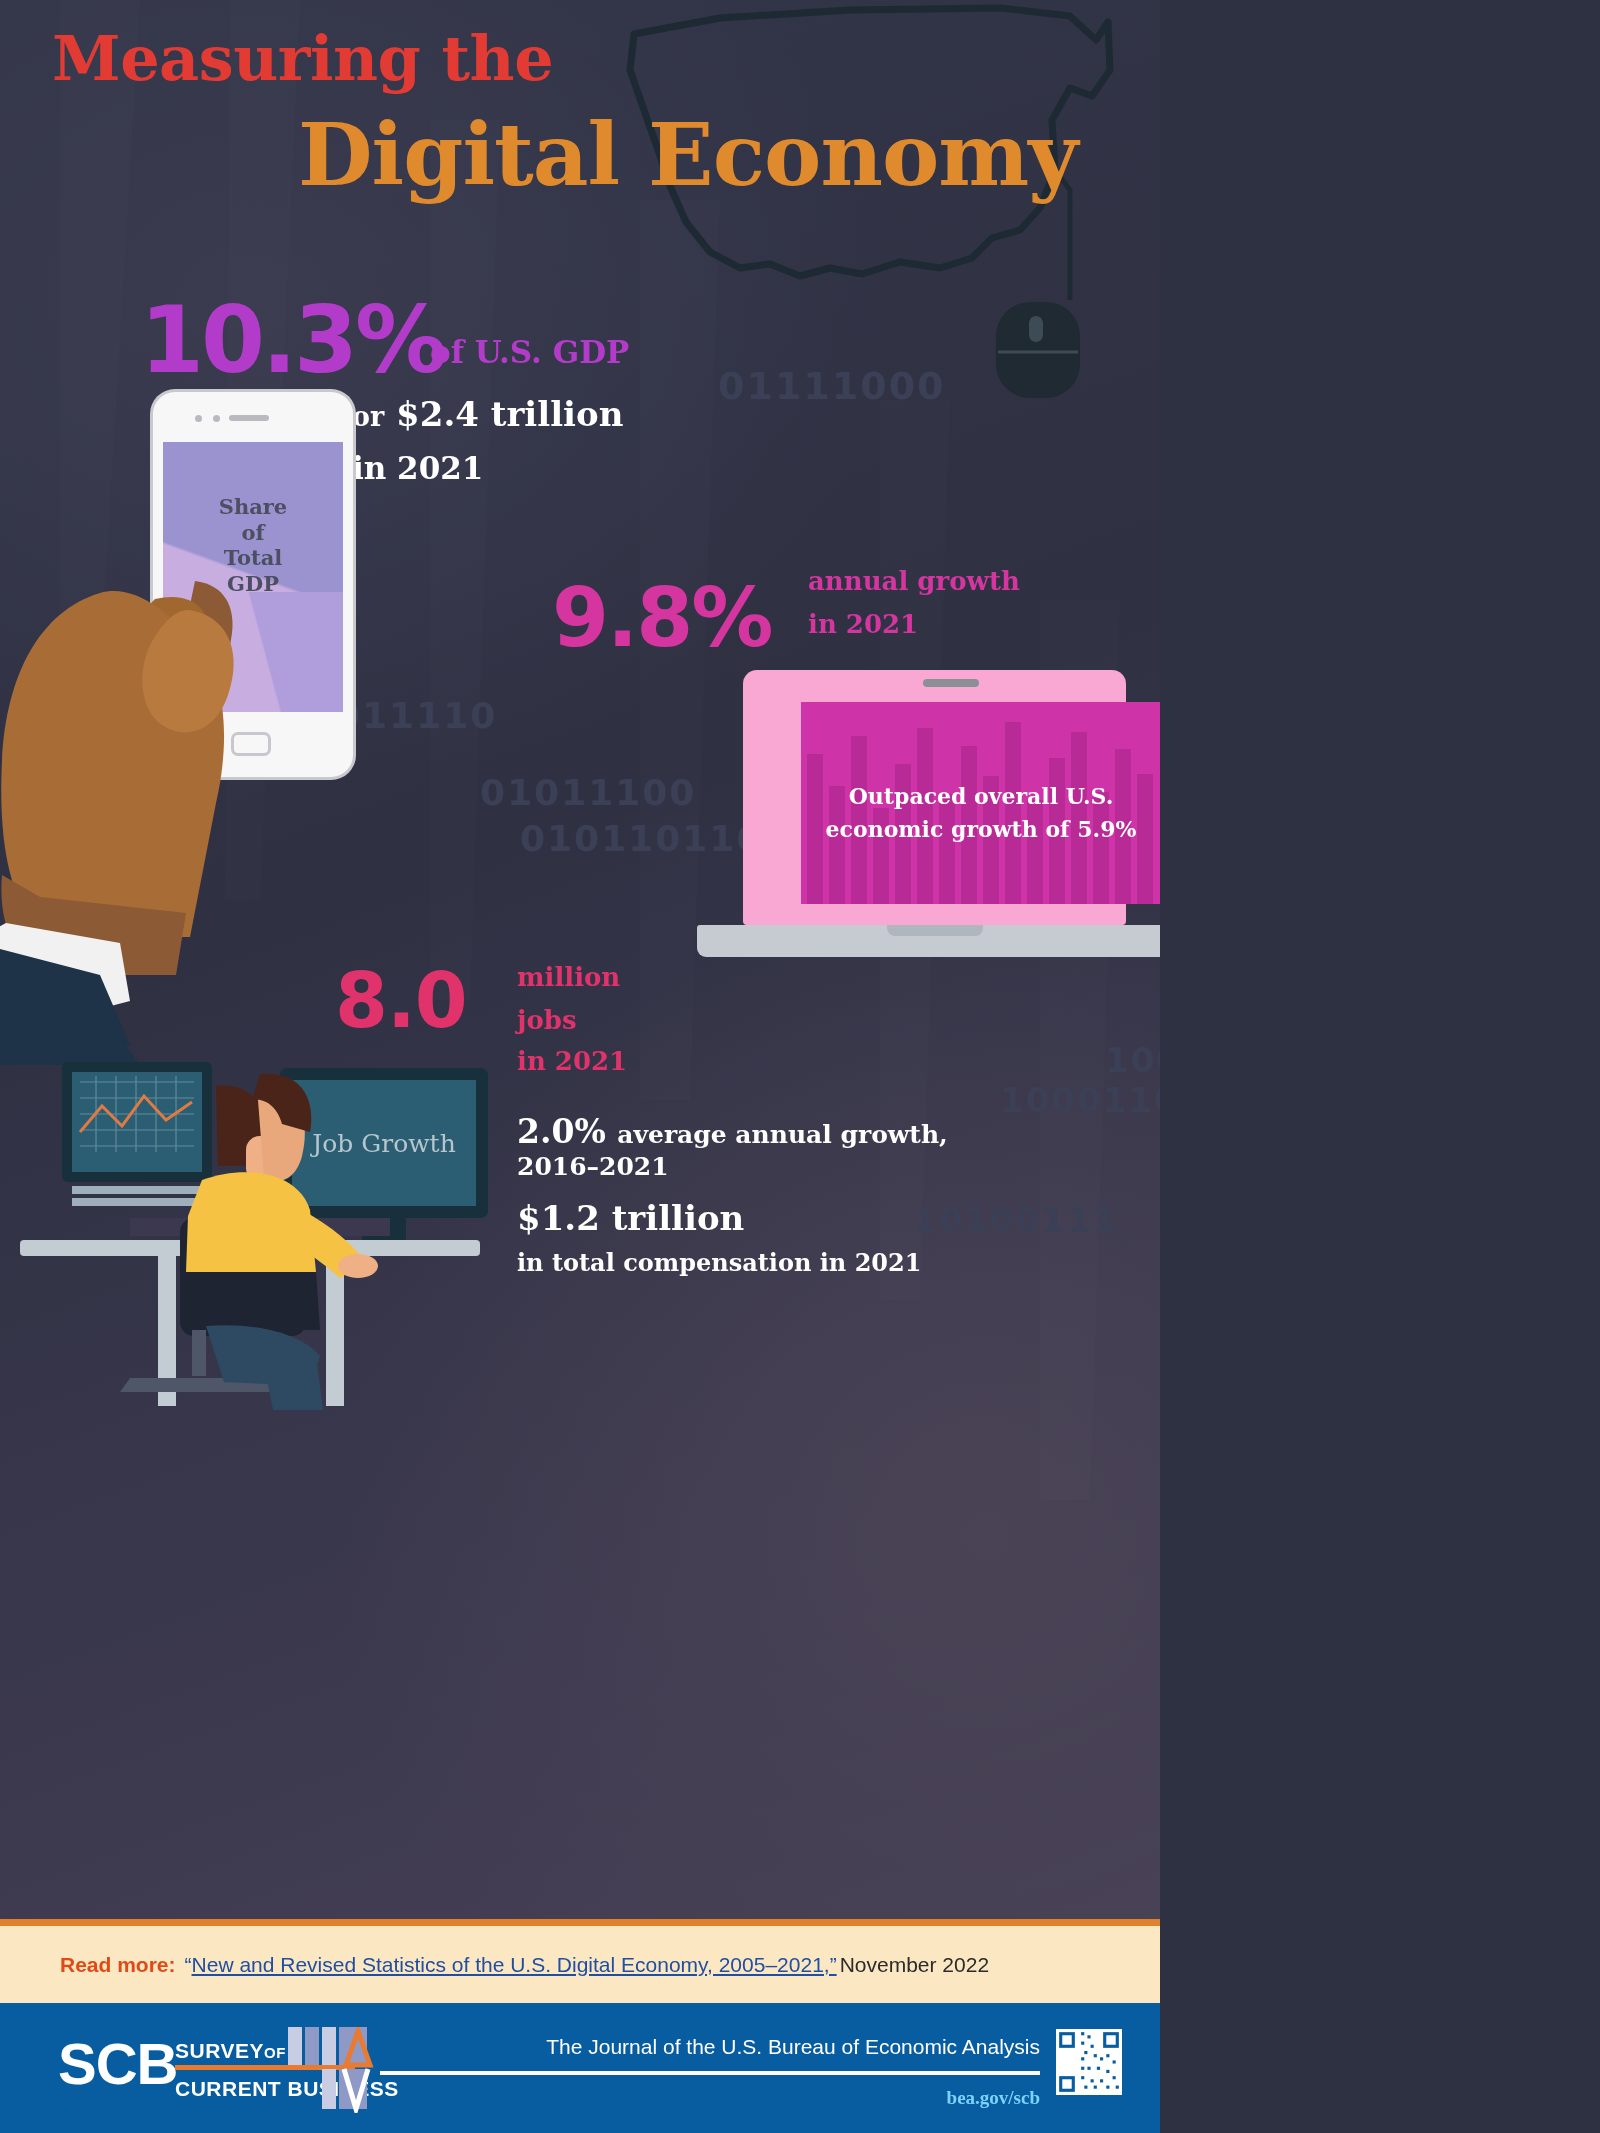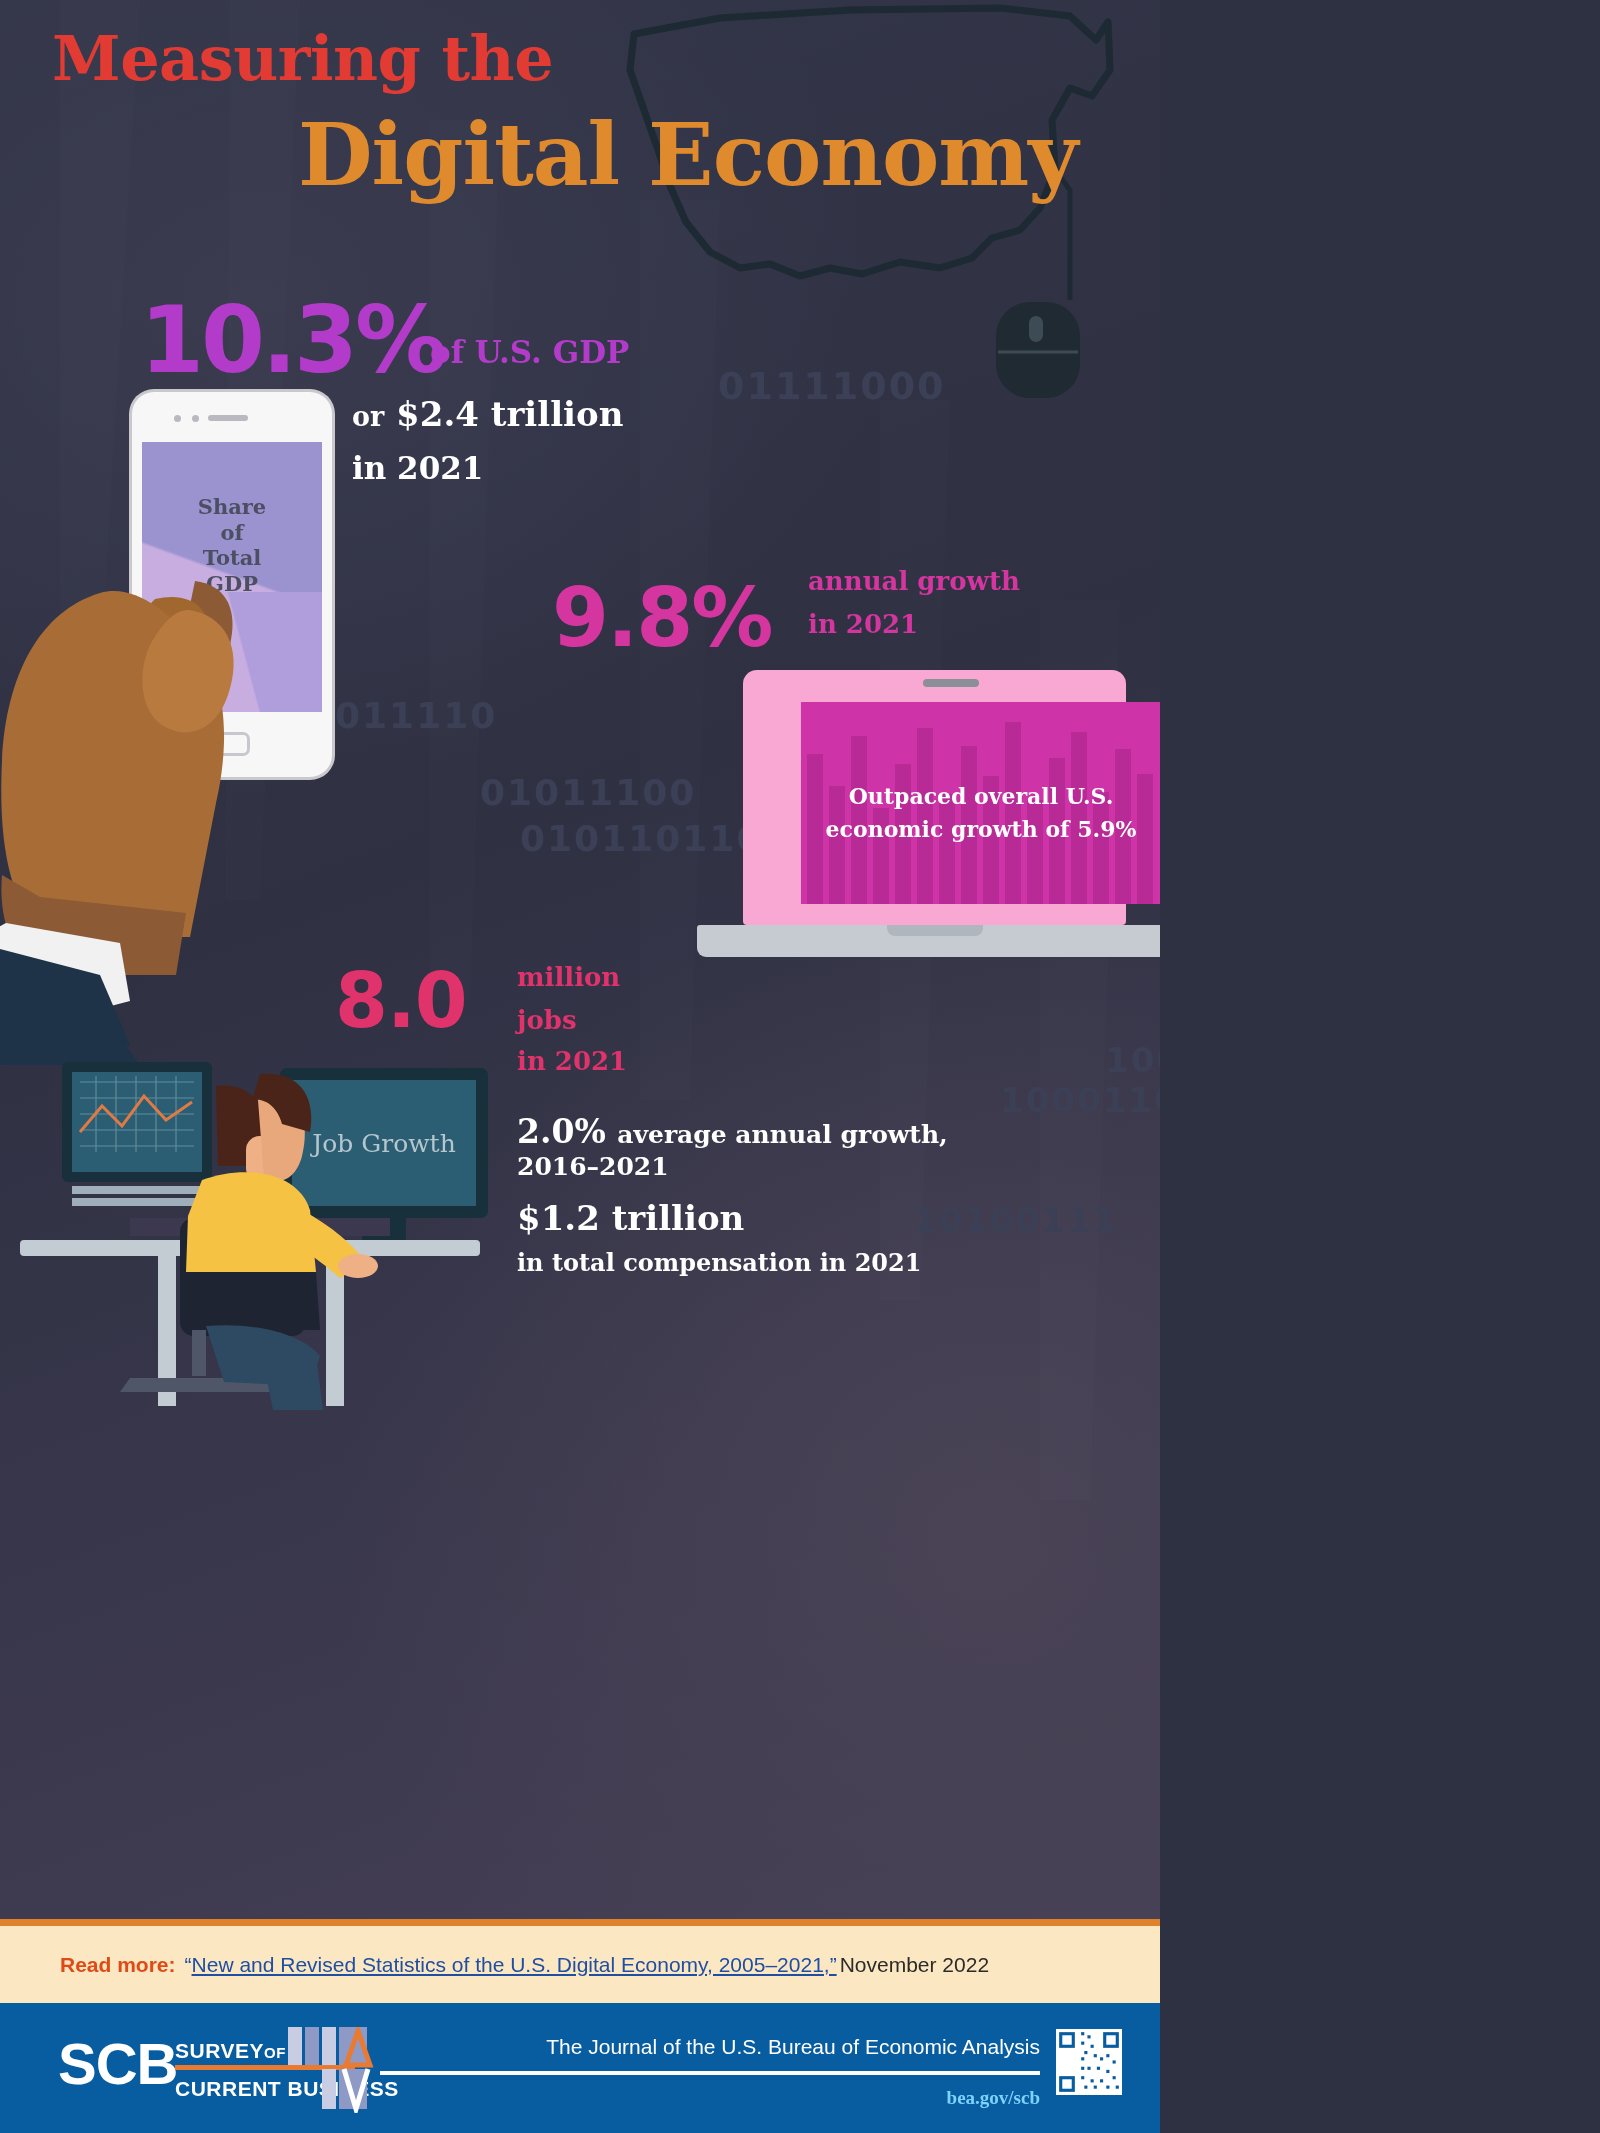--- a/index.html
+++ b/index.html
@@ -109,21 +109,21 @@
     color:#ffffff; font-size:34px;
   }
   #stat3-b4{
     position:absolute; left:517px; top:1248px;
     font-family:"DejaVu Serif", serif; font-weight:700;
     color:#ffffff; font-size:24px;
   }
 
   
   #phone{
-    position:absolute; left:132px; top:392px; width:200px; height:385px;
+    position:absolute; left:153px; top:392px; width:200px; height:385px;
     background:#f7f7f7; border-radius:22px; box-shadow:0 0 0 3px #c9c9cd;
   }
   #phone-screen{
     position:absolute; left:10px; top:50px; width:180px; height:270px;
     background:#9b92d0; overflow:hidden;
   }
   #phone-screen .wedge{
     position:absolute; left:0; top:0; width:180px; height:270px;
     background:linear-gradient(200deg, rgba(0,0,0,0) 49%, #c8aee0 50%);
   }

